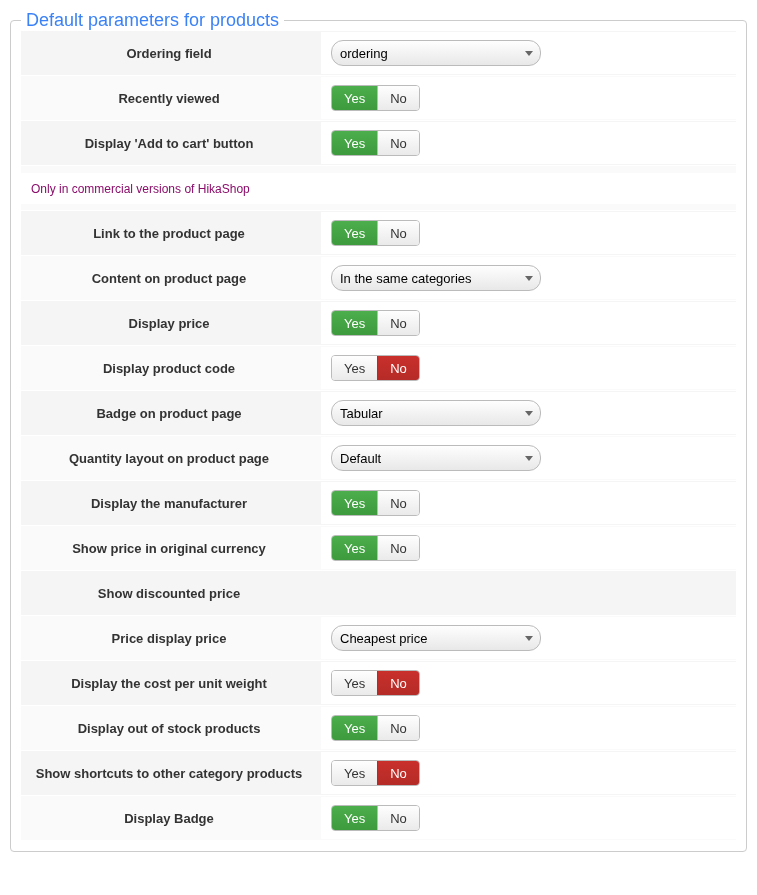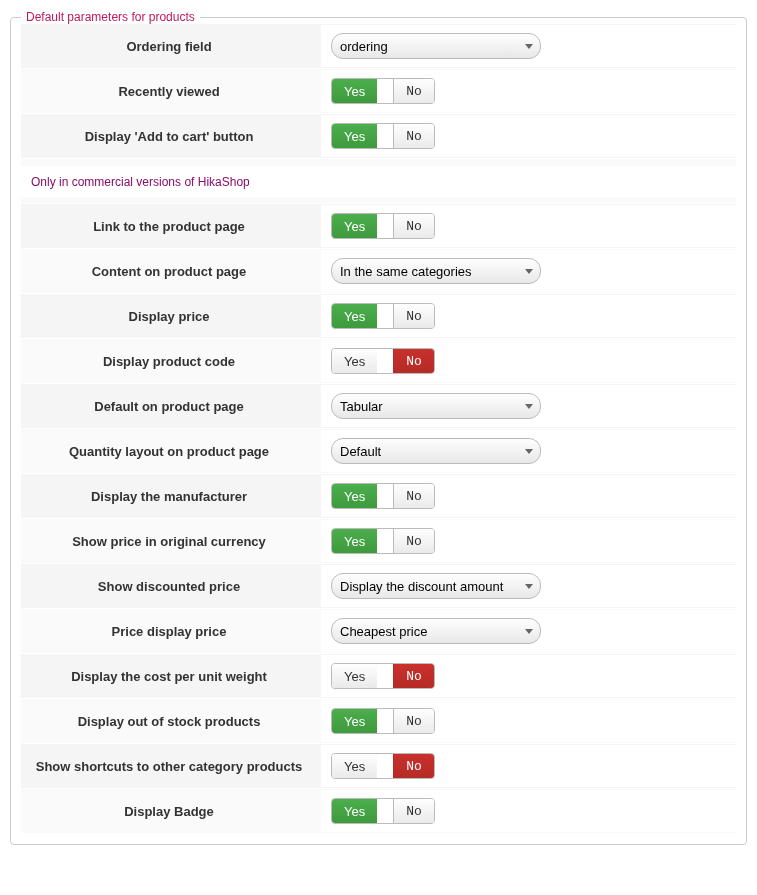--- a/index.html
+++ b/index.html
@@ -11,22 +11,22 @@
     color: #333;
     background: #fff;
   }
   fieldset {
     border: 1px solid #ccc;
     border-radius: 4px;
     padding: 0 10px 10px 10px;
     margin: 0;
   }
   legend {
-    font-size: 12px;
-    color: #be185d;
+    font-size: 18px;
+    color: #3b82f6;
     padding: 0 5px;
   }
   .row {
     display: flex;
     align-items: center;
     background: #f5f5f5;
     border-bottom: 1px solid #fff;
     min-height: 45px;
   }
   .row:nth-child(even) {
@@ -72,34 +72,32 @@
     border-right: 4px solid transparent;
     border-top: 5px solid #666;
     pointer-events: none;
   }
   .toggle {
     display: inline-flex;
     border: 1px solid #bbb;
     border-radius: 4px;
     overflow: hidden;
     height: 26px;
-    gap: 16px;
   }
   .toggle-btn {
     border: none;
     background: linear-gradient(#fefefe, #eaeaea);
     padding: 0 12px;
     font-size: 13px;
     cursor: pointer;
     color: #333;
     height: 100%;
   }
   .toggle-btn + .toggle-btn {
     border-left: 1px solid #bbb;
-    font-family: Liberation Mono, monospace;
   }
   .toggle-btn.active-yes {
     background: linear-gradient(#4CAE4C, #3d9a3d);
     color: #fff;
     border-color: #3d9a3d;
   }
   .toggle-btn.active-no {
     background: linear-gradient(#C9302C, #b52b27);
     color: #fff;
     border-color: #b52b27;
@@ -155,21 +153,21 @@
           </div></div>
       </div>
       <div class="row">
         <div class="label-cell">Display product code</div>
         <div class="control-cell"><div class="toggle">
             <button class="toggle-btn">Yes</button>
             <button class="toggle-btn active-no">No</button>
           </div></div>
       </div>
       <div class="row">
-        <div class="label-cell">Default on product page</div>
+        <div class="label-cell">Badge on product page</div>
         <div class="control-cell"><span class="select-wrap"><select class="select"><option>Tabular</option></select></span></div>
       </div>
       <div class="row">
         <div class="label-cell">Quantity layout on product page</div>
         <div class="control-cell"><span class="select-wrap"><select class="select"><option>Default</option></select></span></div>
       </div>
       <div class="row">
         <div class="label-cell">Display the manufacturer</div>
         <div class="control-cell"><div class="toggle">
             <button class="toggle-btn active-yes">Yes</button>
@@ -178,21 +176,20 @@
       </div>
       <div class="row">
         <div class="label-cell">Show price in original currency</div>
         <div class="control-cell"><div class="toggle">
             <button class="toggle-btn active-yes">Yes</button>
             <button class="toggle-btn">No</button>
           </div></div>
       </div>
       <div class="row">
         <div class="label-cell">Show discounted price</div>
-        <div class="control-cell"><span class="select-wrap"><select class="select"><option>Display the discount amount</option></select></span></div>
       </div>
       <div class="row">
         <div class="label-cell">Price display price</div>
         <div class="control-cell"><span class="select-wrap"><select class="select"><option>Cheapest price</option></select></span></div>
       </div>
       <div class="row">
         <div class="label-cell">Display the cost per unit weight</div>
         <div class="control-cell"><div class="toggle">
             <button class="toggle-btn">Yes</button>
             <button class="toggle-btn active-no">No</button>

